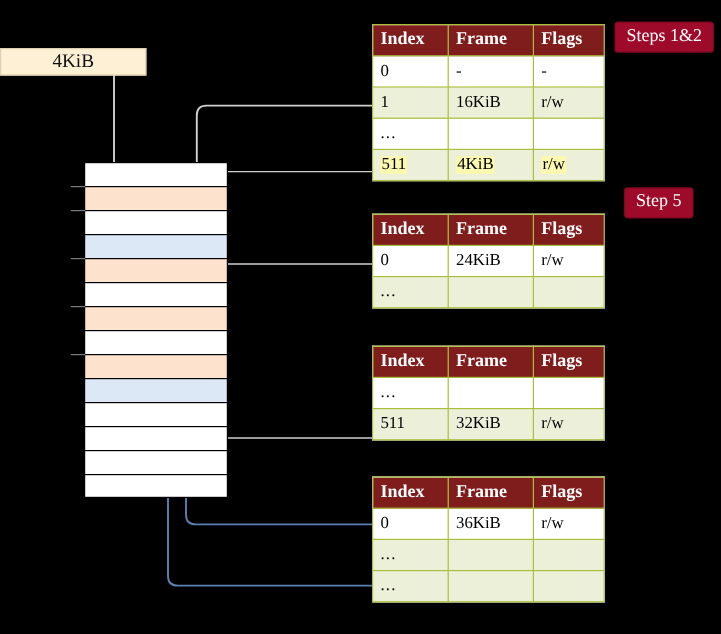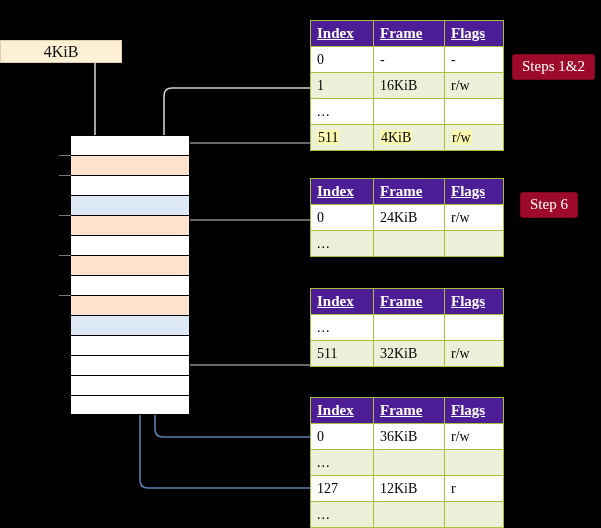--- a/index.html
+++ b/index.html
@@ -16,21 +16,20 @@
     background:#9e0b2a;
     color:#fff;
     font-family:"Liberation Serif", serif;
     font-size:15px;
     line-height:19px;
     padding:2px 9px 3px 9px;
     border-radius:2px;
     white-space:nowrap;
     text-align:right;
     box-shadow:0 0 0 1px #7d0820;
-    margin-top:36px;
   }
 
   
   .kib-box{
     position:absolute;
     background:#fdf0d5;
     border:1px solid #ddd0b0;
     font-size:16px;
     line-height:21px;
     text-align:center;
@@ -61,25 +60,24 @@
   .ptable td,.ptable th{
     border:1px solid #a9bf3c;
     padding:2px 6px 3px 6px;
     height:20px;
     text-align:left;
     font-weight:normal;
     vertical-align:middle;
     line-height:19px;
   }
   .ptable th{
-    background:#4c1d95;
+    background:#7f1d1d;
     color:#ffffff;
     font-weight:bold;
     font-size:15px;
-    text-decoration:underline;
   }
   .ptable td.c0{width:50px;}
   .ptable td.c1{width:58px;}
   .ptable td.c2{width:46px;}
   .ptable th.c0{width:50px;}
   .ptable th.c1{width:58px;}
   .ptable th.c2{width:46px;}
   .ptable tr.alt td{background:#ecf0d9;}
   .ptable tr.white td{background:#ffffff;}
   .hl{background:#fbf8b0;padding:0 1px;}
@@ -151,21 +149,21 @@
   </div>
 
   <div class="kib-box" style="left:0px;top:40px;width:120px;height:21px;">
     <span>4KiB</span>
   </div>
 
   <div class="badge" style="left:513px;top:19px;">
     <span>Steps 1&amp;2</span>
   </div>
   <div class="badge" style="left:521px;top:157px;">
-    <span>Step 6</span>
+    <span>Step 5</span>
   </div>
 
   <table class="ptable" style="left:310px;top:20px;">
     <tbody>
         <tr>
       <th class="c0">Index</th>
       <th class="c1">Frame</th>
       <th class="c2">Flags</th>
     </tr>
     <tr class="white">
@@ -241,25 +239,20 @@
     <tr class="white">
       <td class="c0"><span>0</span></td>
       <td class="c1"><span>36KiB</span></td>
       <td class="c2"><span>r/w</span></td>
     </tr>
     <tr class="alt">
       <td class="c0"><span class="dots">...</span></td>
       <td class="c1"><span></span></td>
       <td class="c2"><span></span></td>
     </tr>
-    <tr class="white">
-      <td class="c0"><span>127</span></td>
-      <td class="c1"><span>12KiB</span></td>
-      <td class="c2"><span>r</span></td>
-    </tr>
     <tr class="alt">
       <td class="c0"><span class="dots">...</span></td>
       <td class="c1"><span></span></td>
       <td class="c2"><span></span></td>
     </tr>
   </tbody>
     </table>
 
 </div>
 

